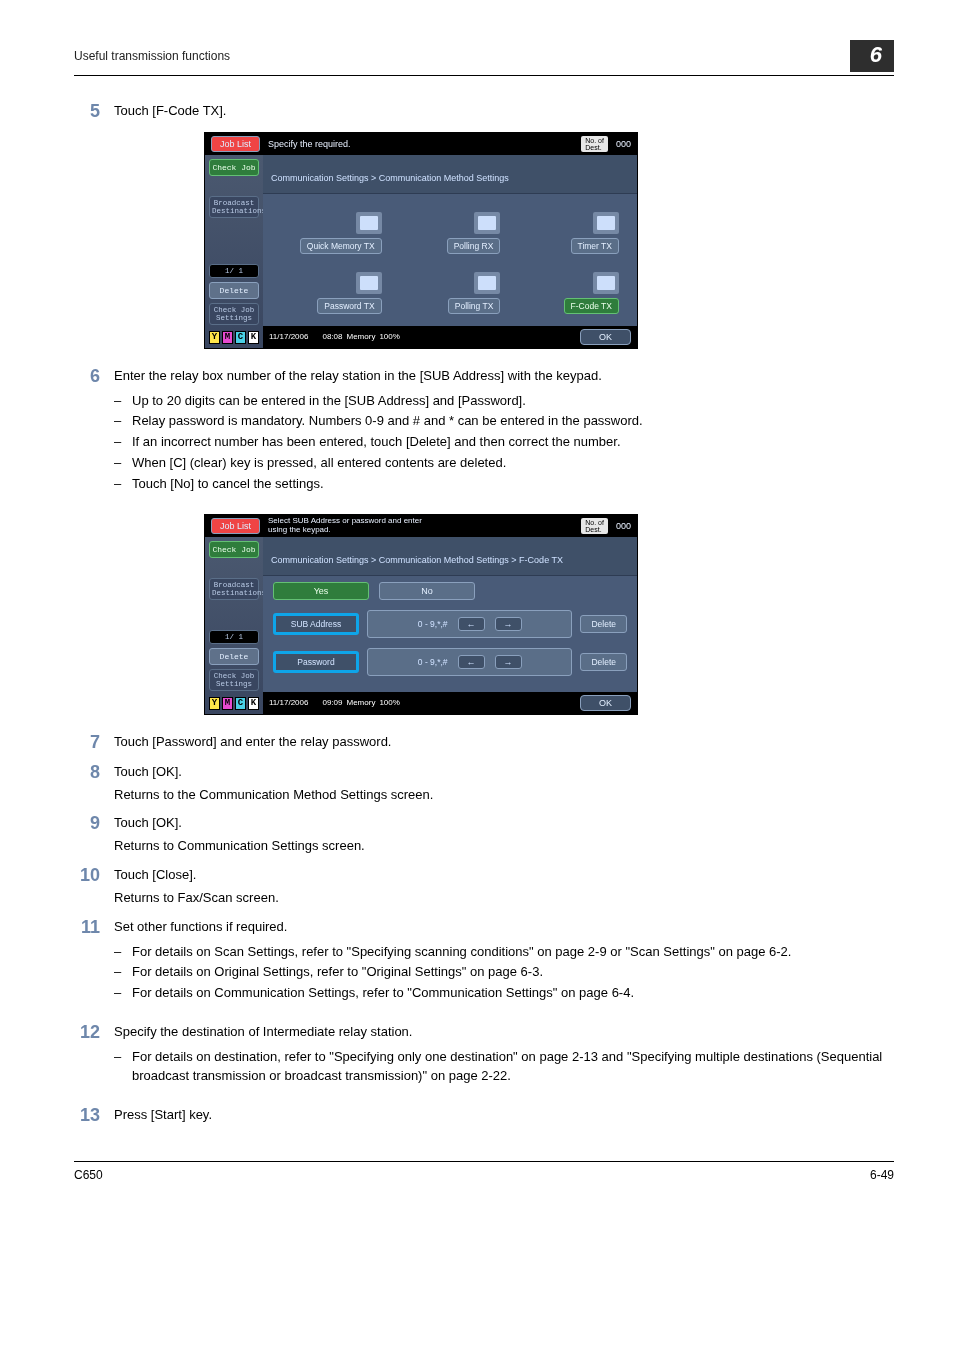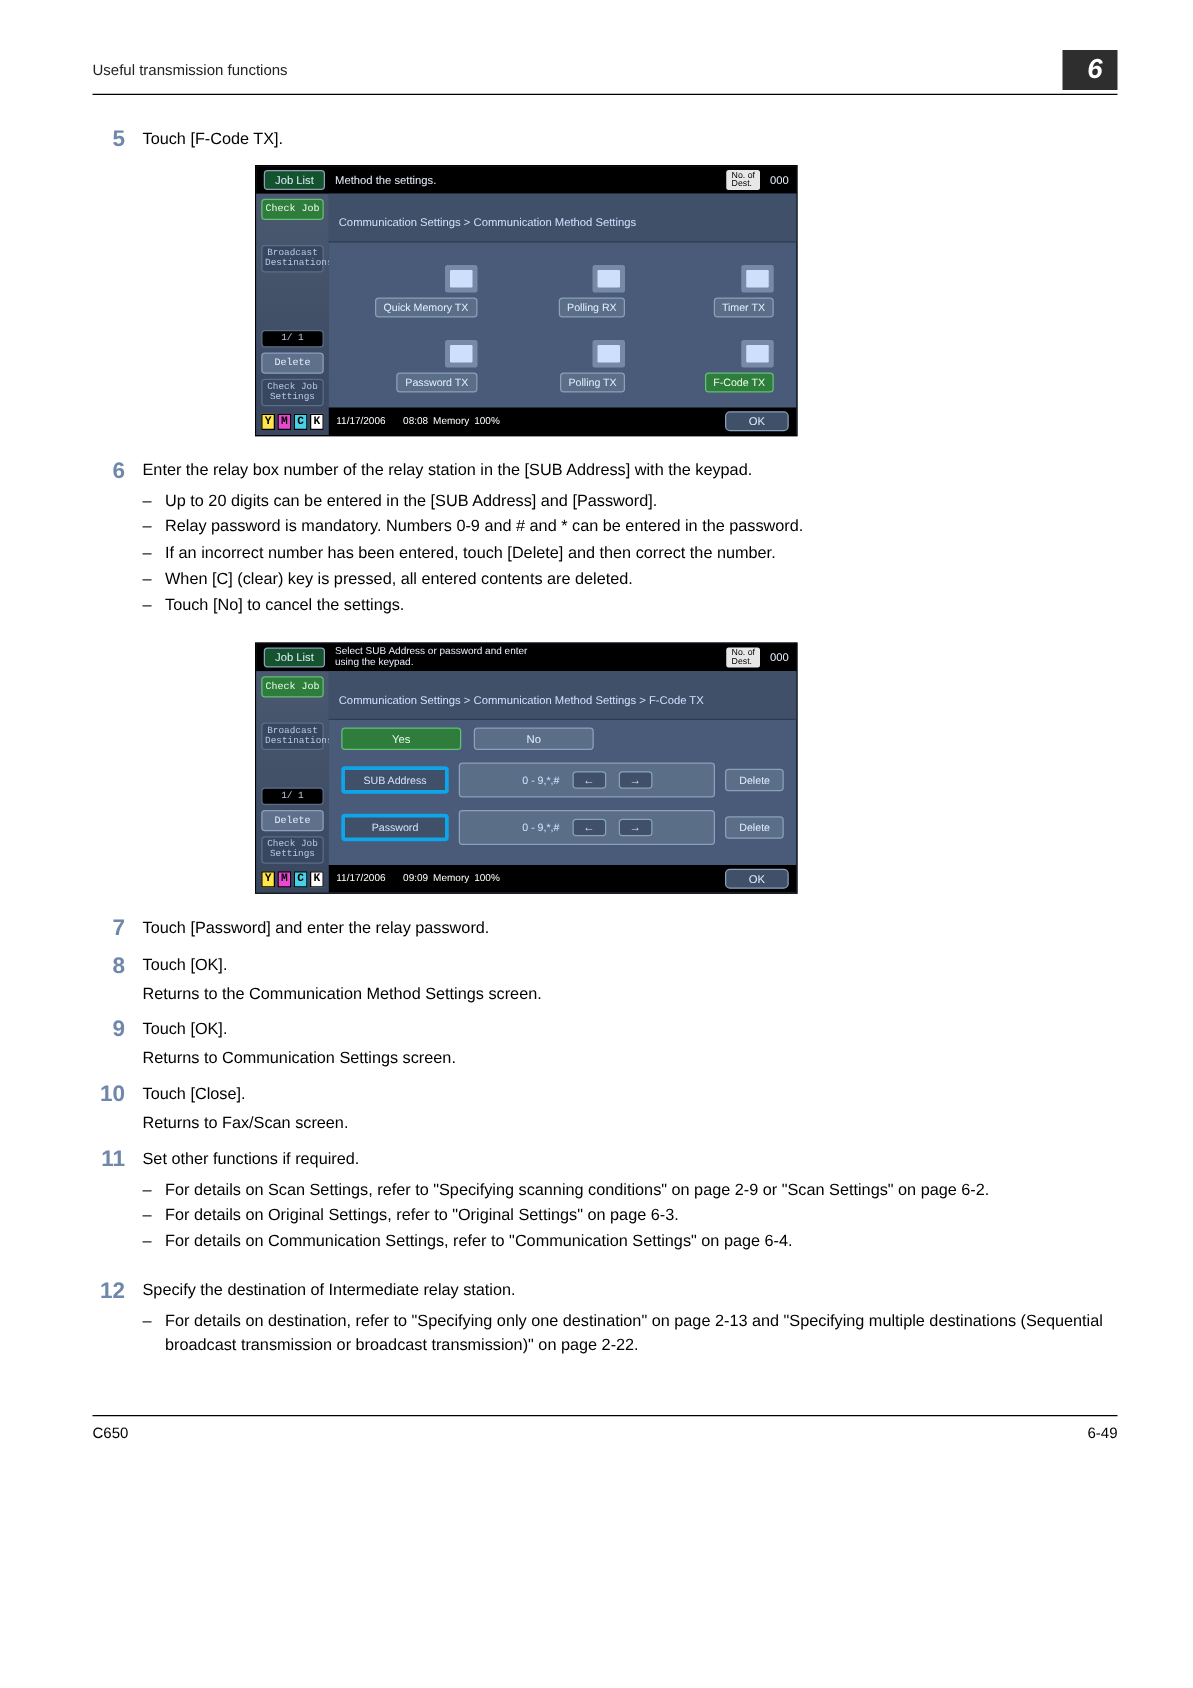--- a/index.html
+++ b/index.html
@@ -67,21 +67,21 @@
     padding: 0 6px;
     gap: 8px;
   }
   .pill {
     display: inline-flex; align-items: center; justify-content: center;
     border-radius: 3px;
     padding: 2px 8px;
     font-size: 9px;
     white-space: nowrap;
   }
-  .pill-joblist { background: #14532d; color: #dfeeff; border: 1px solid #8aa0bd; }
+  .pill-joblist { background: #ef4444; color: #dfeeff; border: 1px solid #8aa0bd; }
   .top-strip .msg { flex: 1; color: #e8f0ff; }
   .dest-count { background: #e7e7e7; color: #000; padding: 1px 4px; border-radius: 2px; }
   .top-strip .num { color: #e8f0ff; }
   .ui-body { display: flex; }
   .ui-left {
     width: 58px;
     background: linear-gradient(#4b5970, #394660);
     padding: 4px 4px 0 4px;
     display: flex;
     flex-direction: column;
@@ -170,21 +170,21 @@
   <div class="hr-line"></div>
 
   <div class="step-row">
     <div class="step-num">5</div>
     <div class="step-body">Touch [F-Code TX].</div>
   </div>
 
   <div class="ui-shot">
     <div class="top-strip">
       <span class="pill pill-joblist">Job List</span>
-      <span class="msg">Method the settings.</span>
+      <span class="msg">Specify the required.</span>
       <span class="dest-count" style="white-space:pre; font-size:7px; line-height:1;">No. of
 Dest.</span>
       <span class="num">000</span>
     </div>
     <div class="ui-body">
       <div class="ui-left">
         <div class="btn-green">Check Job</div>
         <div style="height:12px"></div>
         <div class="btn-dark" style="white-space:pre;">Broadcast
 Destinations</div>
@@ -361,18 +361,22 @@
   <div class="step-row">
     <div class="step-num">12</div>
     <div class="step-body">
       <div>Specify the destination of Intermediate relay station.</div>
       <ul class="bullets">
         <li>For details on destination, refer to "Specifying only one destination" on page 2-13 and "Specifying multiple destinations (Sequential broadcast transmission or broadcast transmission)" on page 2-22.</li>
       </ul>
     </div>
   </div>
 
+  <div class="step-row">
+    <div class="step-num">13</div>
+    <div class="step-body">Press [Start] key.</div>
+  </div>
 
   <div class="page-footer">
     <span>C650</span>
     <span>6-49</span>
   </div>
 </div>
 
 </body></html>

